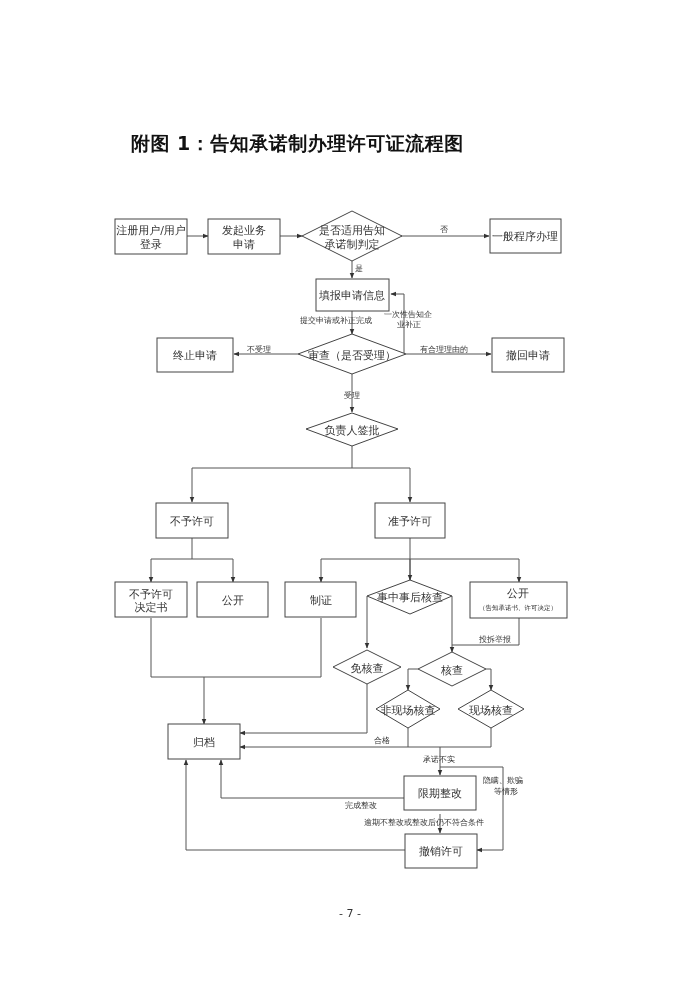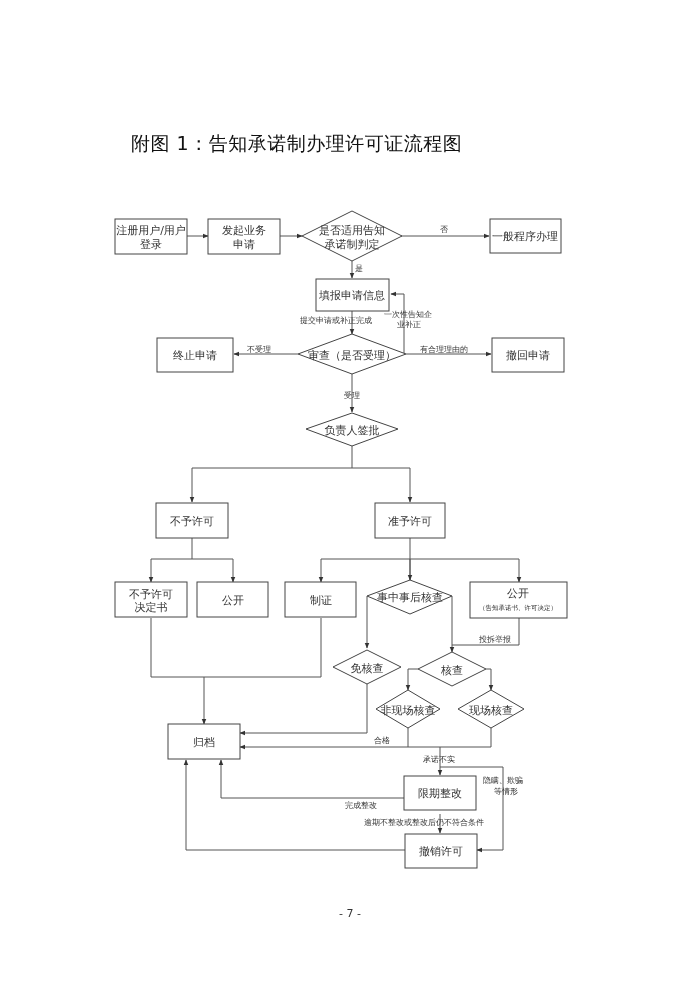--- a/index.html
+++ b/index.html
@@ -1,17 +1,17 @@
 <!DOCTYPE html>
 <html><head>
   <meta charset="utf-8">
   <style>
     html, body { margin: 0; padding: 0; background: #ffffff; }
     body { width: 700px; height: 990px; position: relative; overflow: hidden; font-family: "DejaVu Sans", "Liberation Sans", sans-serif; color: #222; }
-    .page-title { position: absolute; left: 131px; top: 131px; font-size: 19px; font-weight: normal; letter-spacing: 0.5px; color: #111; margin: 0; }
+    .page-title { position: absolute; left: 131px; top: 131px; font-size: 19px; font-weight: bold; letter-spacing: 0.5px; color: #111; margin: 0; }
     .page-number { position: absolute; left: 0; width: 700px; top: 907px; text-align: center; font-size: 11px; color: #333; }
     svg.flow { position: absolute; left: 0; top: 0; width: 700px; height: 990px; }
     .box { fill: #fff; stroke: #444; stroke-width: 1; }
     .edge { fill: none; stroke: #555; stroke-width: 1; }
     .nodetext { font-size: 11px; fill: #333; text-anchor: middle; dominant-baseline: central; font-family: "DejaVu Sans", sans-serif; }
     .smalltext { font-size: 6.5px; fill: #333; text-anchor: middle; dominant-baseline: central; font-family: "DejaVu Sans", sans-serif; }
     .edgetext { font-size: 8px; fill: #333; dominant-baseline: central; font-family: "DejaVu Sans", sans-serif; }
   </style>
 </head>
 <body>

